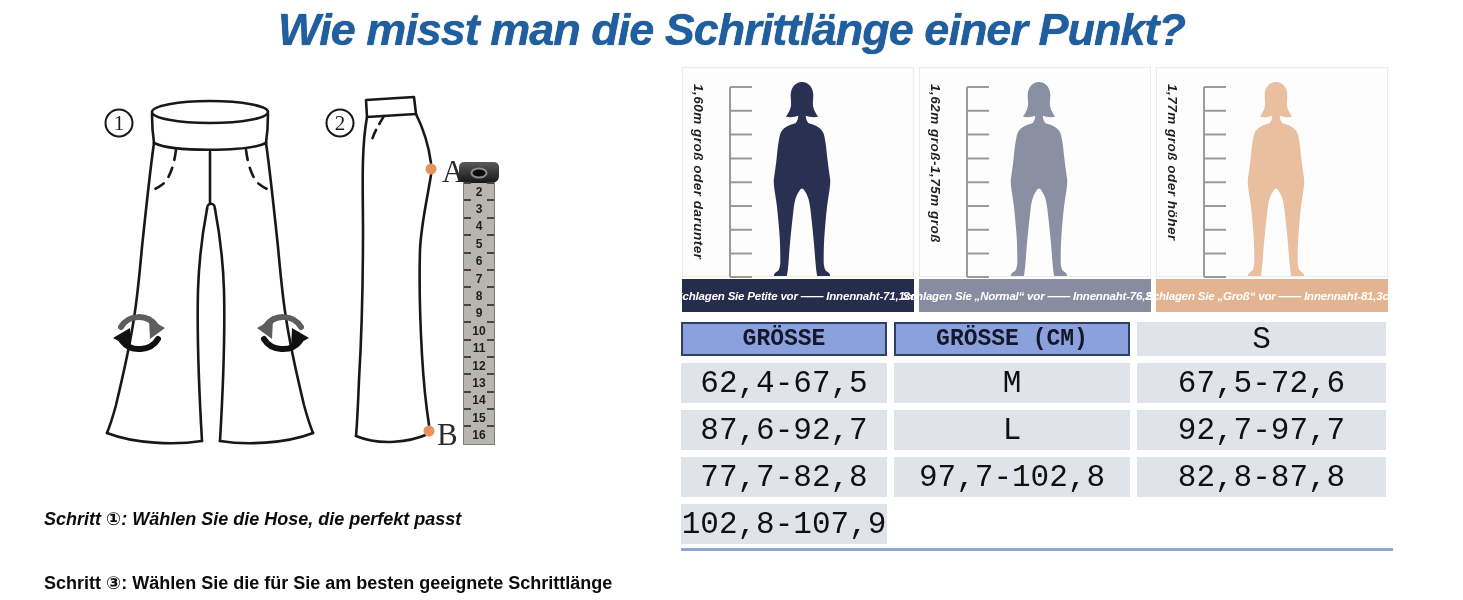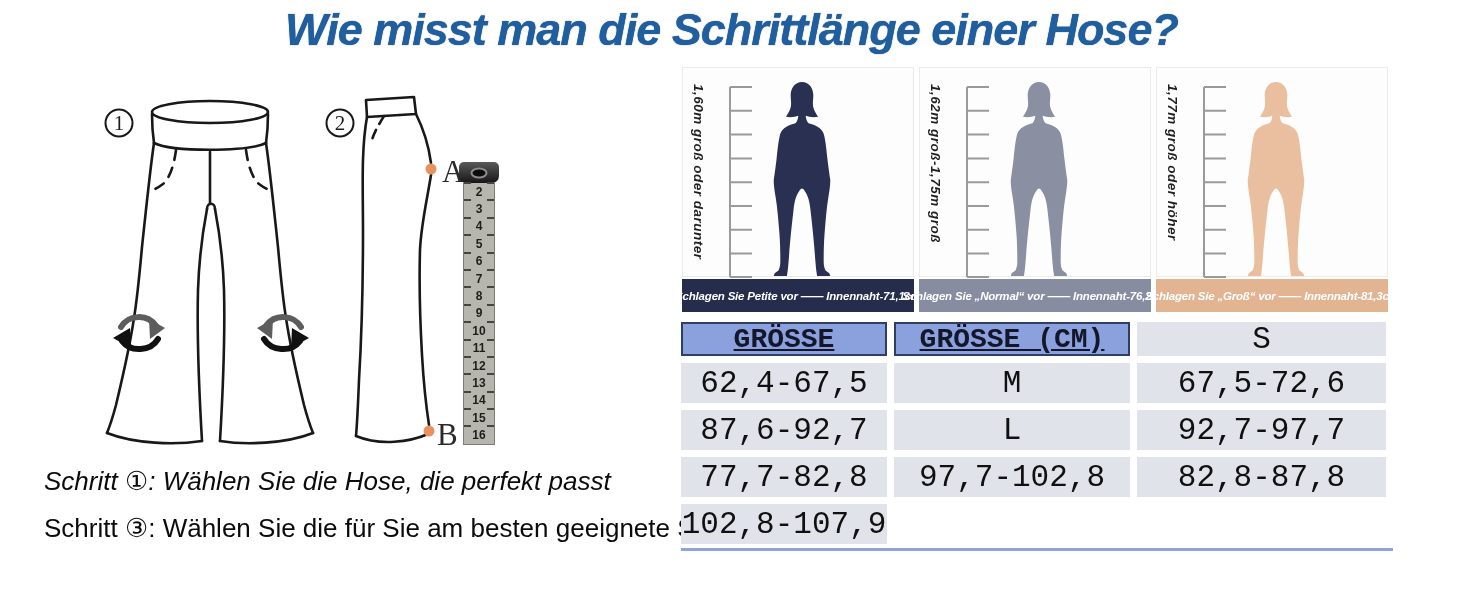--- a/index.html
+++ b/index.html
@@ -24,21 +24,21 @@
   .ruler-cap::after{content:"";position:absolute;left:50%;top:50%;width:13px;height:7px;transform:translate(-50%,-50%);
     background:#0c0c0c;border:2px solid #8d8d8d;border-radius:50%;}
   .ruler-body{margin:0 4px;background:#b6b6ae;border:1px solid #7d7d75;border-top:none;}
   .ruler-cell{height:17.4px;position:relative;display:flex;align-items:center;justify-content:center;
     font-size:12px;font-weight:bold;color:#1d1d1d;}
   .ruler-cell::before,.ruler-cell::after{content:"";position:absolute;top:-1px;height:2px;width:7px;background:#45453f;}
   .ruler-cell::before{left:0}
   .ruler-cell::after{right:0}
   
   .steps{position:absolute;left:44px;top:466px;}
-  .step{font-size:26px;font-weight:normal;color:#0b0b0b;margin-bottom:16px;white-space:nowrap;}
+  .step{font-size:18px;font-weight:bold;color:#0b0b0b;margin-bottom:16px;white-space:nowrap;margin-top:42px;}
   .step.it{font-style:italic;}
   
   .panels{position:absolute;left:682px;top:67px;display:flex;gap:5px;}
   .panel{width:232px;}
   .panel-figure{position:relative;height:210px;background:#fdfdfd;border:1px solid #ebebeb;box-sizing:border-box;}
   .height-label{
     position:absolute;left:8px;top:16px;height:192px;
     writing-mode:vertical-rl;text-orientation:mixed;
     font-size:13.5px;font-weight:600;font-style:italic;color:#1f1f1f;letter-spacing:.5px;white-space:nowrap;
   }
@@ -54,34 +54,34 @@
   .size-table{
     position:absolute;left:681px;top:322px;width:712px;
     display:grid;grid-template-columns:206px 236px 249px;
     grid-template-rows:34px;grid-auto-rows:40px;gap:7px 7px;
     padding-bottom:4px;border-bottom:3px solid var(--table_bottom_line,#8fa5d4);
     font-family:"Liberation Mono","DejaVu Sans Mono",monospace;
   }
   .th{
     background:var(--table_header_bg,#8ba1dd);border:2px solid var(--table_border,#2f3e63);box-sizing:border-box;
     display:flex;align-items:center;justify-content:center;
-    font-size:28px;font-weight:bold;color:#14162a;text-decoration:underline;
+    font-size:23px;font-weight:bold;color:#14162a;
   }
   .td{
     background:var(--table_row_bg,#e0e3ea);
     display:flex;align-items:center;justify-content:center;
     font-size:31px;color:#101010;
   }
 </style>
 </head>
 <body>
 
 <div class="canvas">
 
-  <h1 class="title">Wie misst man die Schrittlänge einer Hose?</h1>
+  <h1 class="title">Wie misst man die Schrittlänge einer Punkt?</h1>
 
   <svg class="pants-svg" viewBox="55 70 465 400">
     <g fill="none" stroke="#181818" stroke-width="2.6" stroke-linecap="round" stroke-linejoin="round">
 
       <g>
         <ellipse cx="210" cy="112" rx="58" ry="11" fill="#fff"></ellipse>
         <path d="M152,114 C152,128 153,136 154,143"></path>
         <path d="M268,114 C268,128 267,136 266,143"></path>
         <path d="M154,143 C172,152 248,152 266,143"></path>
         <path d="M210,152 L210,204"></path>

